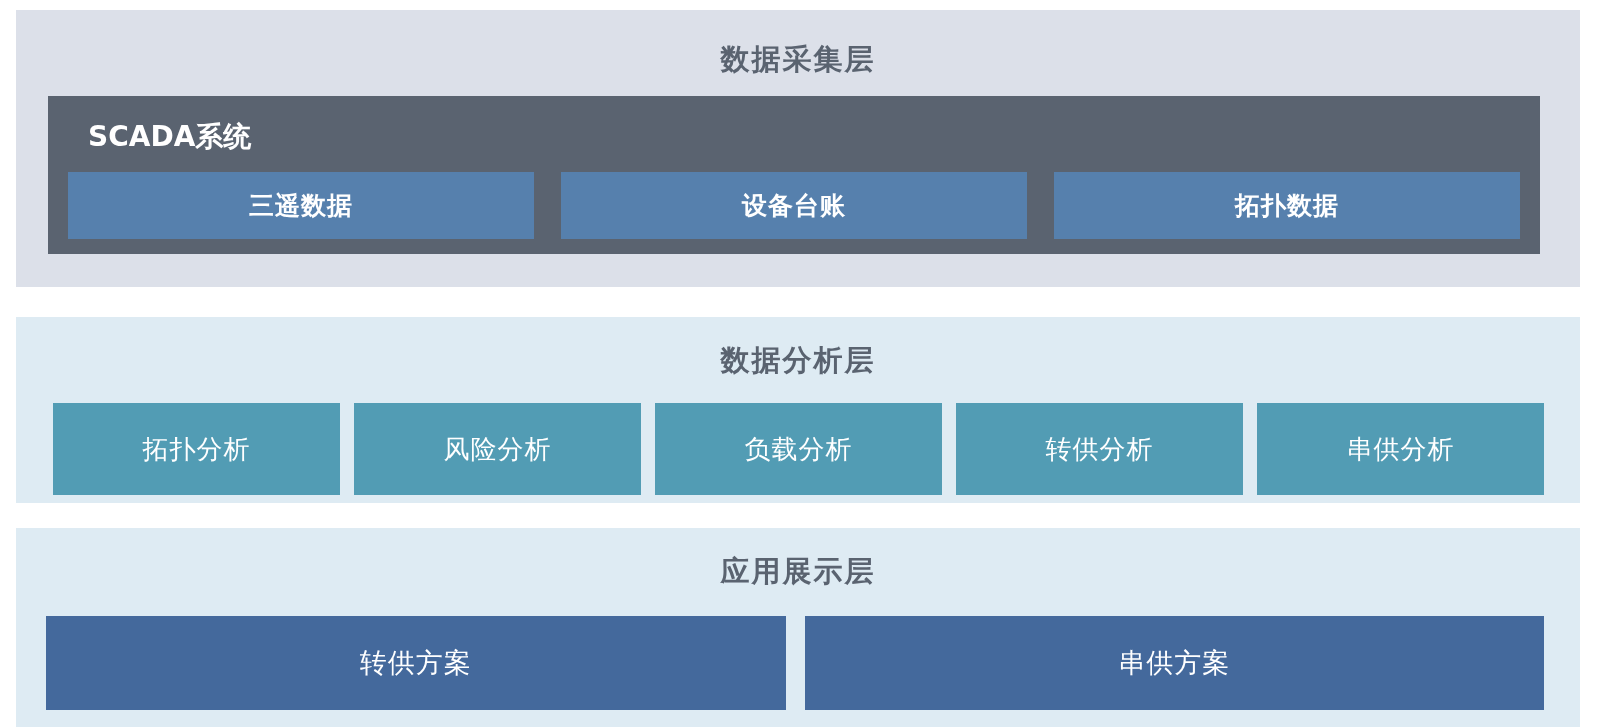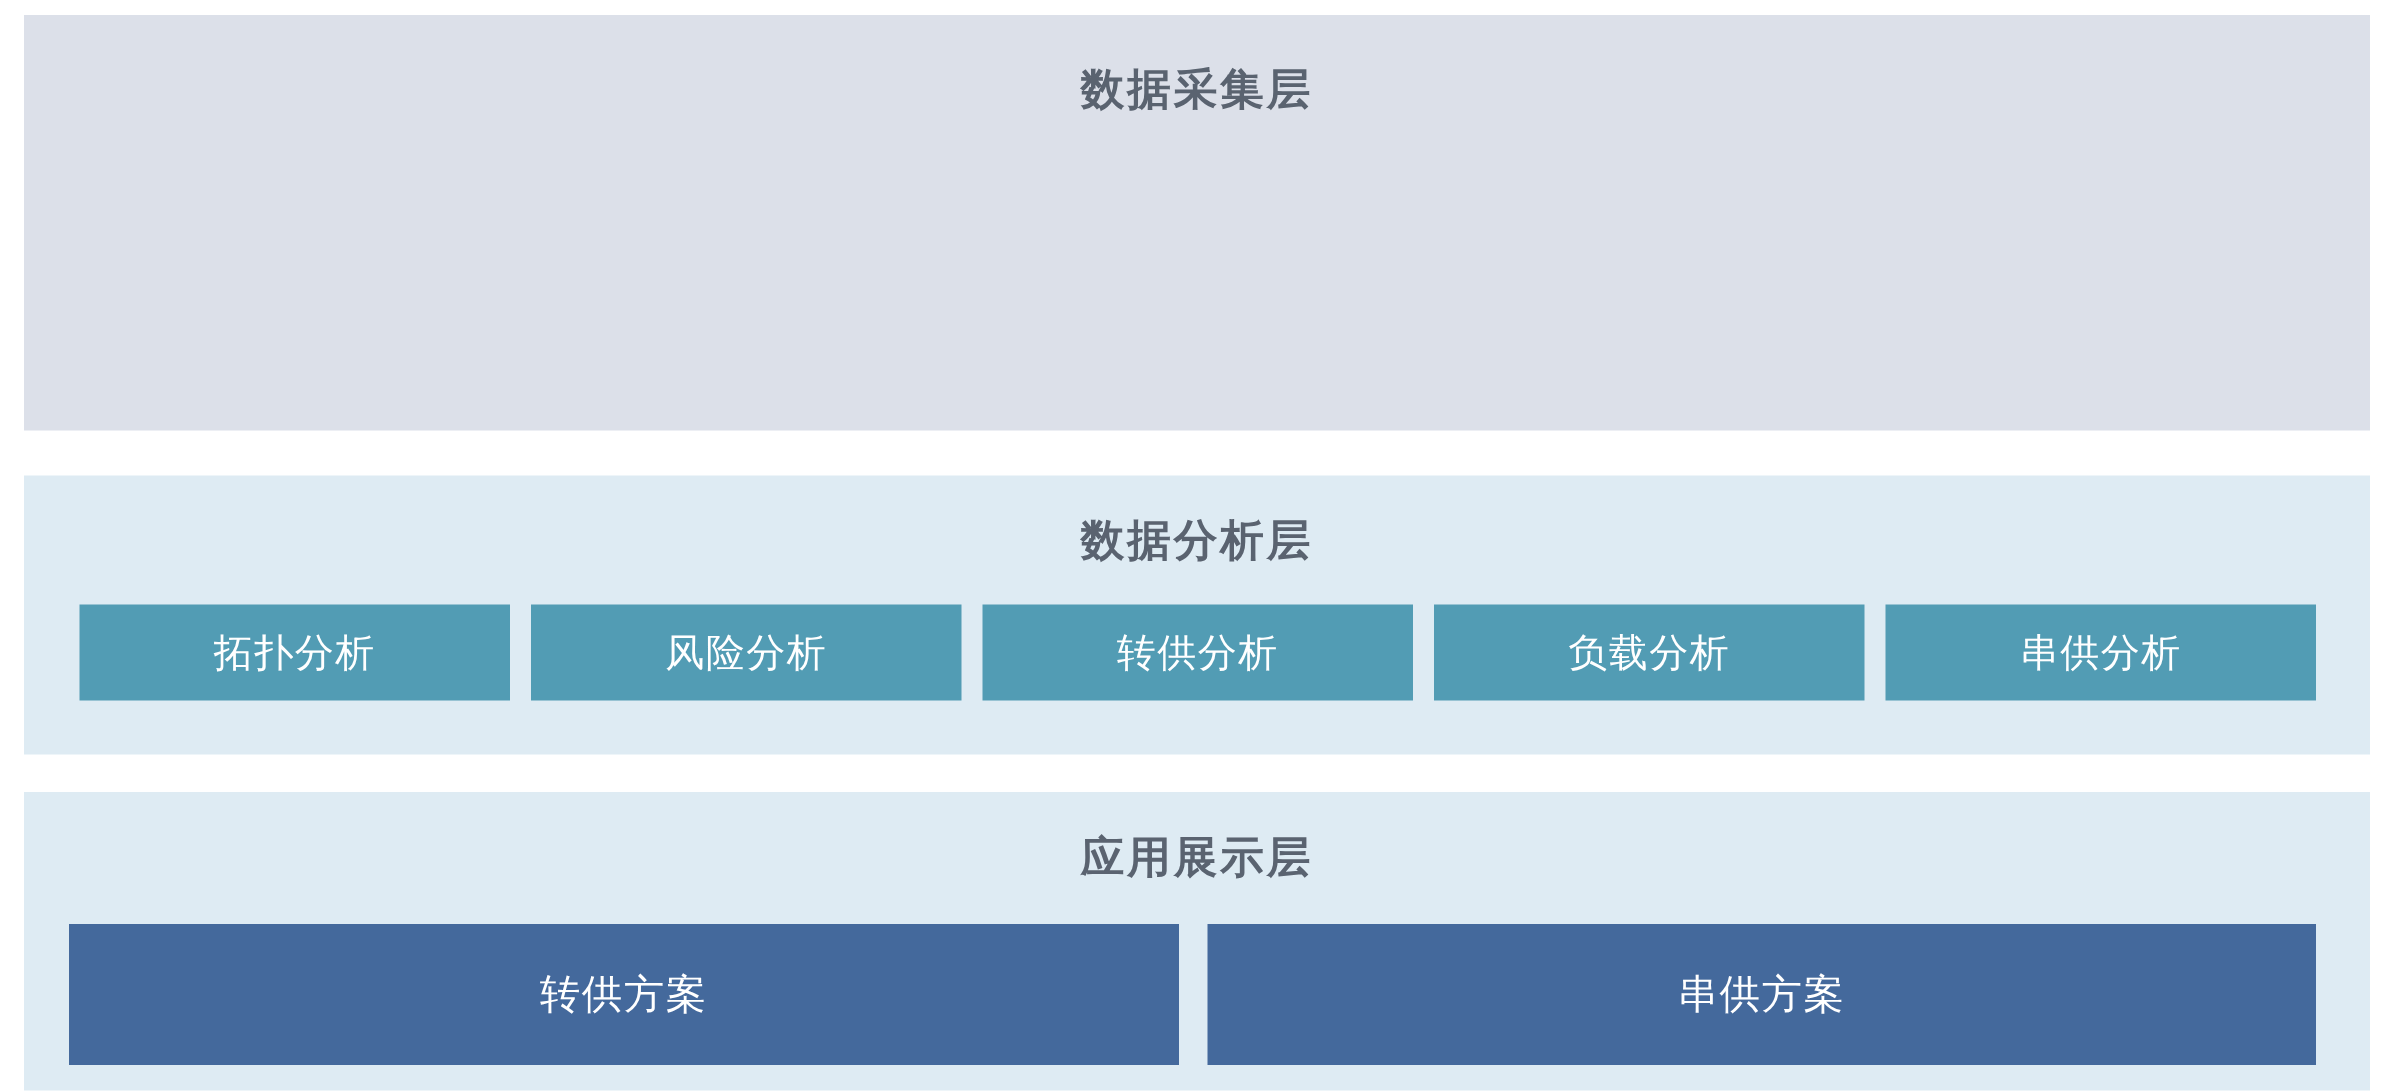--- a/index.html
+++ b/index.html
@@ -18,44 +18,52 @@
   .layer-analysis  .layer-title  { padding-top:24px; }
   .layer-application .layer-title{ padding-top:24px; }
 
   .scada { margin:16px 40px 0 32px; height:158px; background:#5a6370;
     padding:18px 20px 0 20px; }
   .scada-label { color:#ffffff; font-weight:bold; font-size:28px; margin:4px 0 16px 20px; }
   .scada-row { display:flex; gap:27px; height:67px; }
   .scada-box { flex:1; background:#5680ad; display:flex; align-items:center; justify-content:center;
     color:#ffffff; font-weight:bold; font-size:25px; letter-spacing:1px; }
 
-  .analysis-row { display:flex; gap:14px; margin:22px 36px 0 37px; height:64px; }
+  .analysis-row { display:flex; gap:14px; margin:22px 36px 0 37px; height:92px; }
   .analysis-box { flex:1; background:#529cb4; display:flex; align-items:center; justify-content:center;
     color:#ffffff; font-size:26px; letter-spacing:1px; }
 
   .application-row { display:flex; gap:19px; margin:24px 36px 0 30px; height:94px; }
   .application-box { flex:1; background:#44699c; display:flex; align-items:center; justify-content:center;
     color:#ffffff; font-size:27px; letter-spacing:1px; }
 </style>
 </head>
 <body>
 
 <div class="stage">
 
   <section class="layer layer-collection">
     <div class="layer-title">数据采集层</div>
+    <div class="scada">
+      <div class="scada-label">SCADA系统</div>
+      <div class="scada-row">
+        <div class="scada-box">三遥数据</div>
+        <div class="scada-box">设备台账</div>
+        <div class="scada-box">拓扑数据</div>
+      </div>
+    </div>
   </section>
 
   <section class="layer layer-analysis">
     <div class="layer-title">数据分析层</div>
     <div class="analysis-row">
       <div class="analysis-box">拓扑分析</div>
       <div class="analysis-box">风险分析</div>
+      <div class="analysis-box">负载分析</div>
       <div class="analysis-box">转供分析</div>
-      <div class="analysis-box">负载分析</div>
       <div class="analysis-box">串供分析</div>
     </div>
   </section>
 
   <section class="layer layer-application">
     <div class="layer-title">应用展示层</div>
     <div class="application-row">
       <div class="application-box">转供方案</div>
       <div class="application-box">串供方案</div>
     </div>

